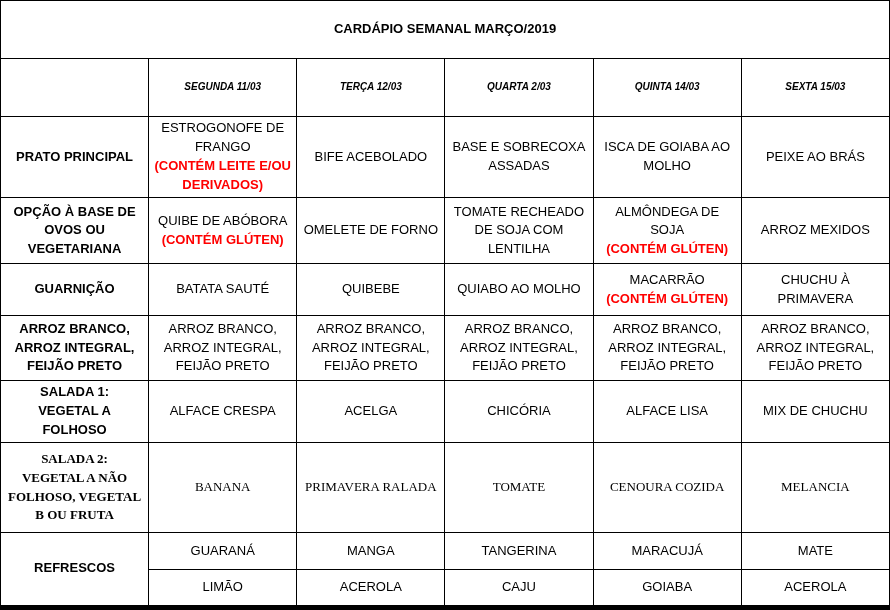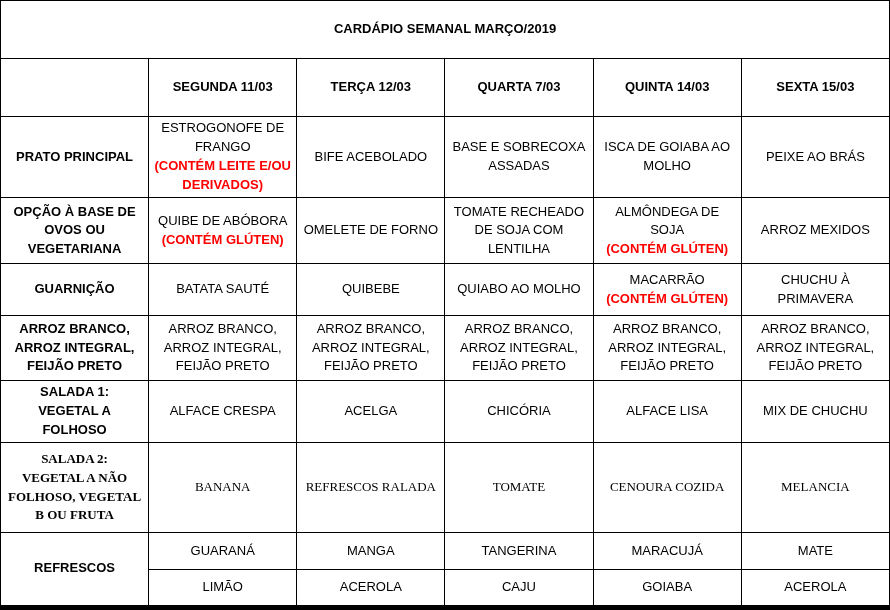--- a/index.html
+++ b/index.html
@@ -28,21 +28,22 @@
     font-size: 13px;
     line-height: 1.45;
     overflow: hidden;
   }
   .title-cell {
     font-weight: bold;
     font-size: 13.5px;
   }
   th.day-header {
     font-weight: bold;
-    font-size: 13px;
+    font-size: 10px;
+    font-style: italic;
   }
   td.row-label {
     font-weight: bold;
     white-space: pre-line;
   }
   .cell-main {
     white-space: pre-line;
   }
   .cell-note {
     color: var(--allergen-red, #FF0000);
@@ -75,21 +76,21 @@
   <tbody>
 
   <tr class="row-title">
     <td class="title-cell" colspan="6">CARDÁPIO SEMANAL MARÇO/2019</td>
   </tr>
 
   <tr class="row-days">
     <th class="day-header"></th>
     <th class="day-header">SEGUNDA 11/03</th>
     <th class="day-header">TERÇA 12/03</th>
-    <th class="day-header">QUARTA 7/03</th>
+    <th class="day-header">QUARTA 2/03</th>
     <th class="day-header">QUINTA 14/03</th>
     <th class="day-header">SEXTA 15/03</th>
   </tr>
 
   <tr class="row-0">
     <td class="row-label">PRATO PRINCIPAL</td>
     <td>
       <div class="cell-main">ESTROGONOFE DE FRANGO</div>
       <div class="cell-note">(CONTÉM LEITE E/OU DERIVADOS)</div>
     </td>
@@ -210,21 +211,21 @@
     </td>
   </tr>
 
   <tr class="row-5">
     <td class="row-label">SALADA 2:
 VEGETAL A NÃO FOLHOSO, VEGETAL B OU FRUTA</td>
     <td>
       <div class="cell-main">BANANA</div>
     </td>
     <td>
-      <div class="cell-main">REFRESCOS RALADA</div>
+      <div class="cell-main">PRIMAVERA RALADA</div>
     </td>
     <td>
       <div class="cell-main">TOMATE</div>
     </td>
     <td>
       <div class="cell-main">CENOURA COZIDA</div>
     </td>
     <td>
       <div class="cell-main">MELANCIA</div>
     </td>

